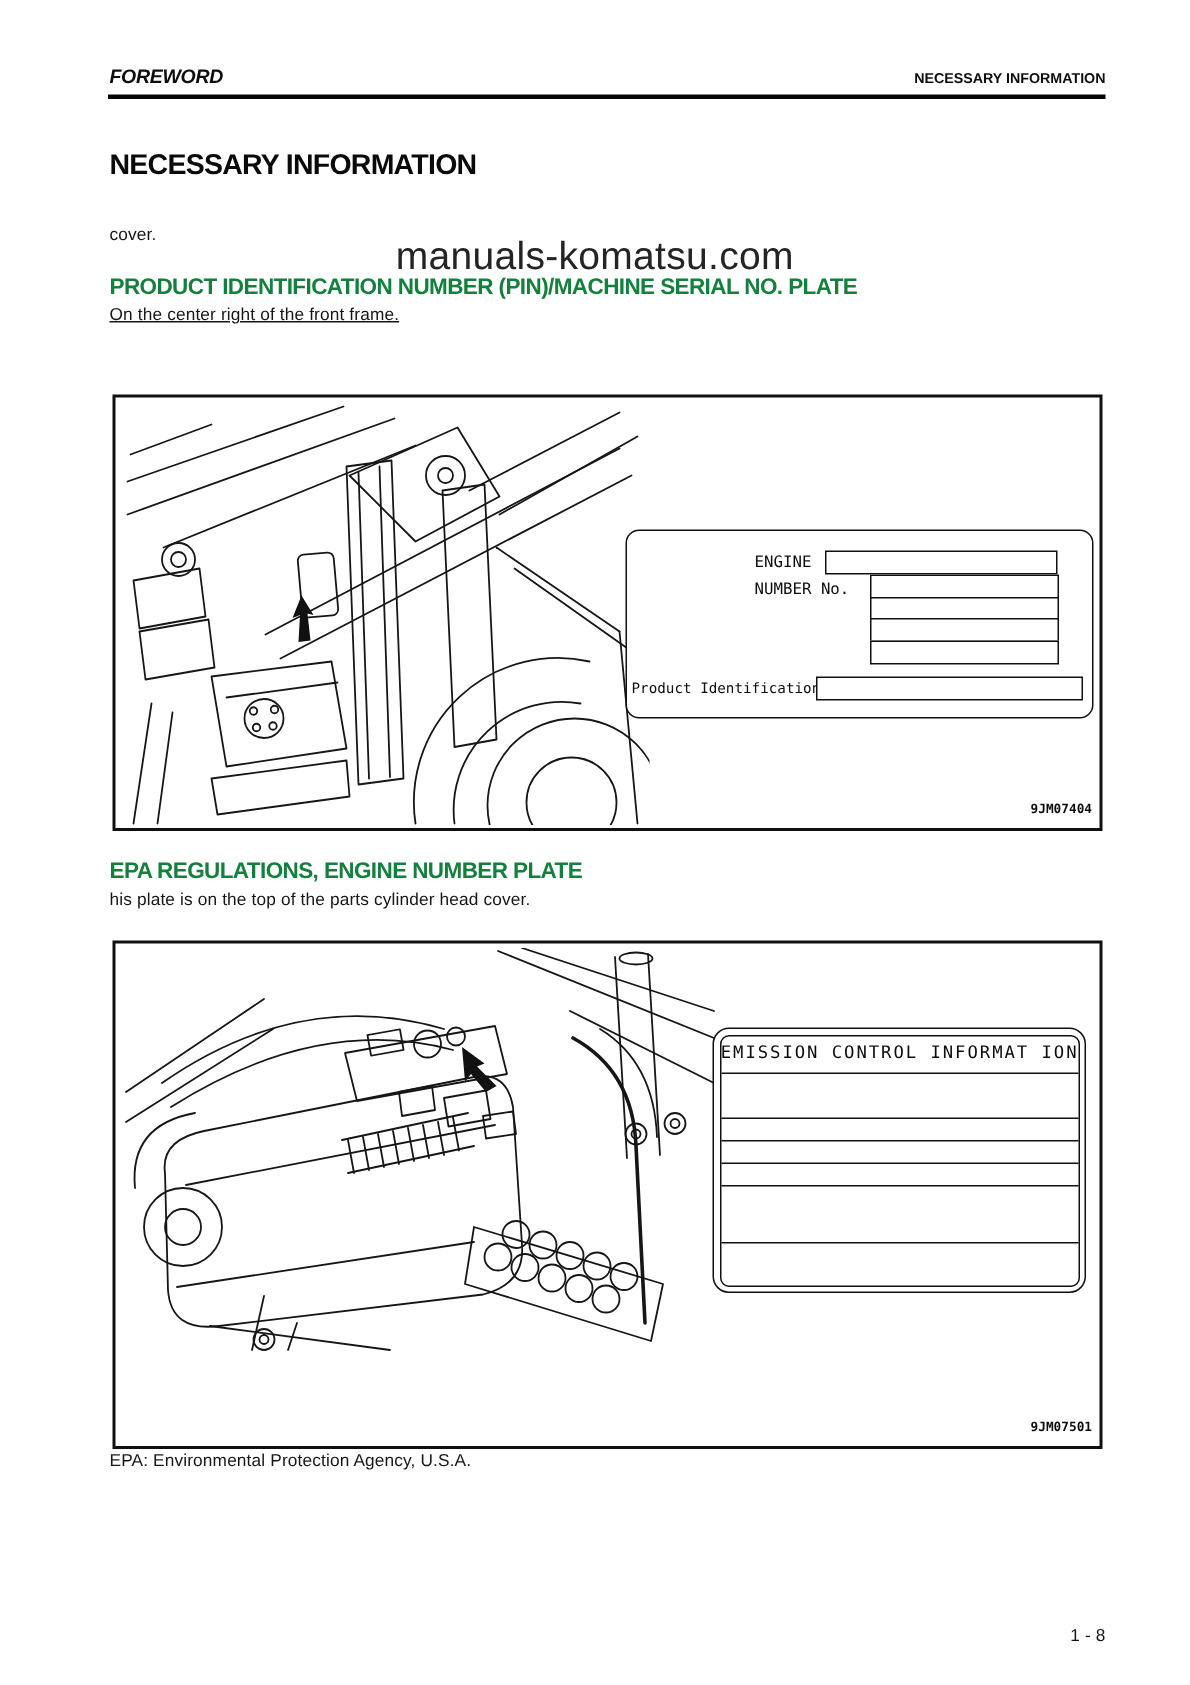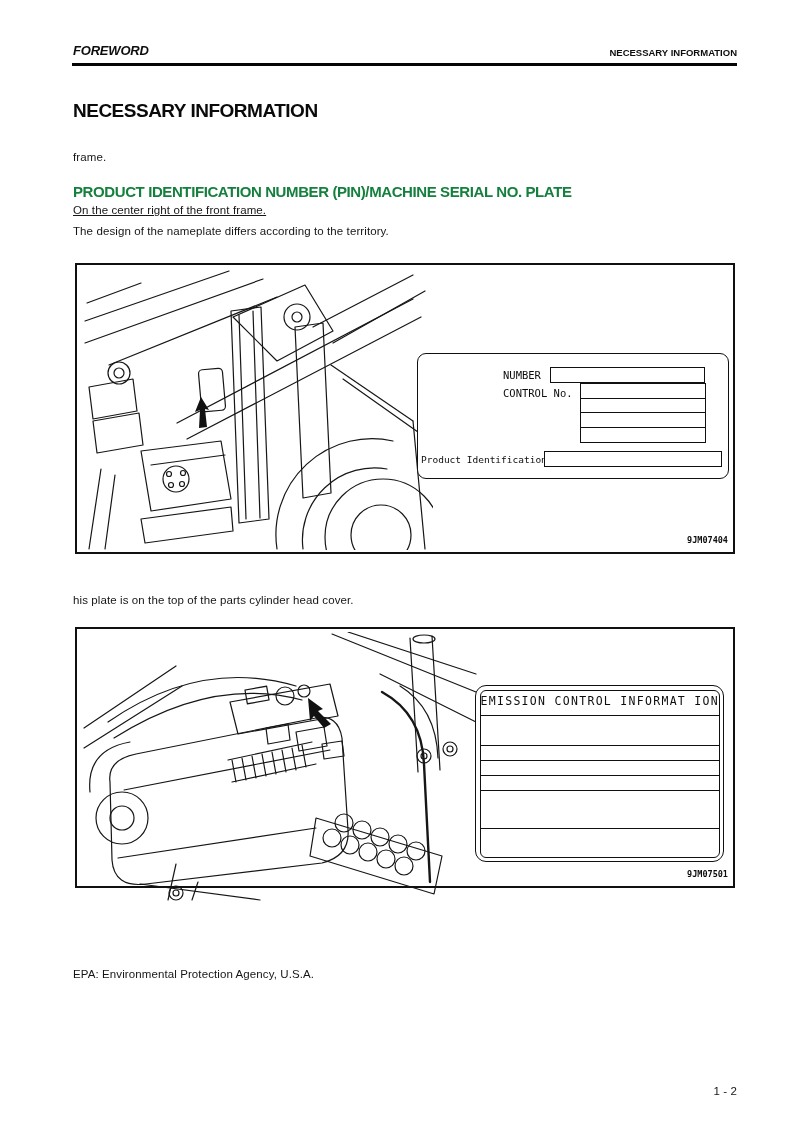--- a/index.html
+++ b/index.html
@@ -34,26 +34,26 @@
 <body>
 
 <div id="page">
 
   <div class="abs hdr-left" style="left:73px;top:43px;font-style:italic;">FOREWORD</div>
   <div class="abs hdr-right" style="right:56px;top:47px;">NECESSARY INFORMATION</div>
   <div class="abs rule" style="left:72px;top:63px;width:665px;"></div>
 
   <div class="abs h1" style="left:73px;top:100px;">NECESSARY INFORMATION</div>
 
-  <div class="abs body-text" style="left:73px;top:151px;">frame.</div>
+  <div class="abs body-text" style="left:73px;top:151px;">cover.</div>
 
+  <div class="abs watermark" style="left:0;top:155px;width:793px;">manuals-komatsu.com</div>
 
   <div class="abs h2" style="left:73px;top:183px;">PRODUCT IDENTIFICATION NUMBER (PIN)/MACHINE SERIAL NO. PLATE</div>
   <div class="abs body-text" style="left:73px;top:204px;text-decoration:underline;">On the center right of the front frame.</div>
-  <div class="abs body-text" style="left:73px;top:225px;">The design of the nameplate differs according to the territory.</div>
 
   <div class="abs figure-box" style="left:75px;top:263px;width:660px;height:291px;">
 
     <svg class="abs" style="left:4px;top:4px;" width="352" height="281" viewBox="0 0 352 281">
       <g stroke="#161616" fill="none" stroke-width="1.2" stroke-linejoin="round" stroke-linecap="round">
         <path d="M4,52 L148,2"></path>
           <path d="M4,74 L182,10"></path>
           <path d="M28,96 L196,28"></path>
           <path d="M60,14 L6,34"></path>
         <path d="M96,154 L332,30"></path>
@@ -87,39 +87,40 @@
           <path d="M262,110 L344,168"></path>
         <path d="M332,152 L344,280"></path>
         <path d="M60,250 L150,238 L152,262 L64,274 Z"></path>
         <path d="M20,200 L8,280"></path>
           <path d="M34,206 L24,280"></path>
       </g>
       <polygon points="120,128 128,141 124,140 126,158 118,159 119,141 114,143" fill="#111"></polygon>
     </svg>
 
     <div class="abs plate" style="left:340px;top:88px;width:312px;height:126px;">
-      <div class="abs plate-label mono" style="left:85px;top:15px;">NUMBER</div>
+      <div class="abs plate-label mono" style="left:85px;top:15px;">ENGINE</div>
       <div class="abs input-box" style="left:132px;top:13px;width:155px;height:16px;"></div>
-      <div class="abs plate-label mono" style="left:85px;top:33px;">CONTROL No.</div>
+      <div class="abs plate-label mono" style="left:85px;top:33px;">NUMBER No.</div>
       <div class="abs" style="left:162px;top:29px;width:126px;">
         <div class="serial-cell"></div>
         <div class="serial-cell"></div>
         <div class="serial-cell"></div>
         <div class="serial-cell"></div>
       </div>
       <div class="abs pin-label mono" style="left:3px;top:100px;">Product Identification Number</div>
       <div class="abs input-box" style="left:126px;top:97px;width:178px;height:16px;"></div>
     </div>
 
     <div class="abs fig-code mono" style="right:5px;bottom:7px;">9JM07404</div>
   </div>
 
+  <div class="abs h2" style="left:73px;top:572px;">EPA REGULATIONS, ENGINE NUMBER PLATE</div>
   <div class="abs body-text" style="left:73px;top:594px;">his plate is on the top of the parts cylinder head cover.</div>
 
-  <div class="abs figure-box" style="left:75px;top:627px;width:660px;height:261px;">
+  <div class="abs figure-box" style="left:75px;top:627px;width:660px;height:339px;">
 
     <svg class="abs" style="left:3px;top:3px;" width="398" height="270" viewBox="0 0 398 270">
       <g stroke="#161616" fill="none" stroke-width="1.2" stroke-linejoin="round" stroke-linecap="round">
         <path d="M252,2 L396,60"></path>
           <path d="M268,0 L396,42"></path>
           <path d="M300,42 L396,90"></path>
         <path d="M330,6 L338,140"></path>
           <path d="M352,4 L360,138"></path>
         <ellipse cx="344" cy="7" rx="11" ry="4"></ellipse>
         <circle cx="344" cy="124" r="7"></circle>
@@ -178,15 +179,15 @@
         <div class="plate-line" style="top:99px;"></div>
         <div class="plate-line" style="top:137px;"></div>
       </div>
     </div>
 
     <div class="abs fig-code mono" style="right:5px;bottom:7px;margin-top:40px;">9JM07501</div>
   </div>
 
   <div class="abs body-text" style="left:73px;top:956px;margin-top:12px;">EPA: Environmental Protection Agency, U.S.A.</div>
 
-  <div class="abs body-text" style="right:56px;top:1085px;">1 - 2</div>
+  <div class="abs body-text" style="right:56px;top:1085px;">1 - 8</div>
 
 </div>
 
 </body></html>

